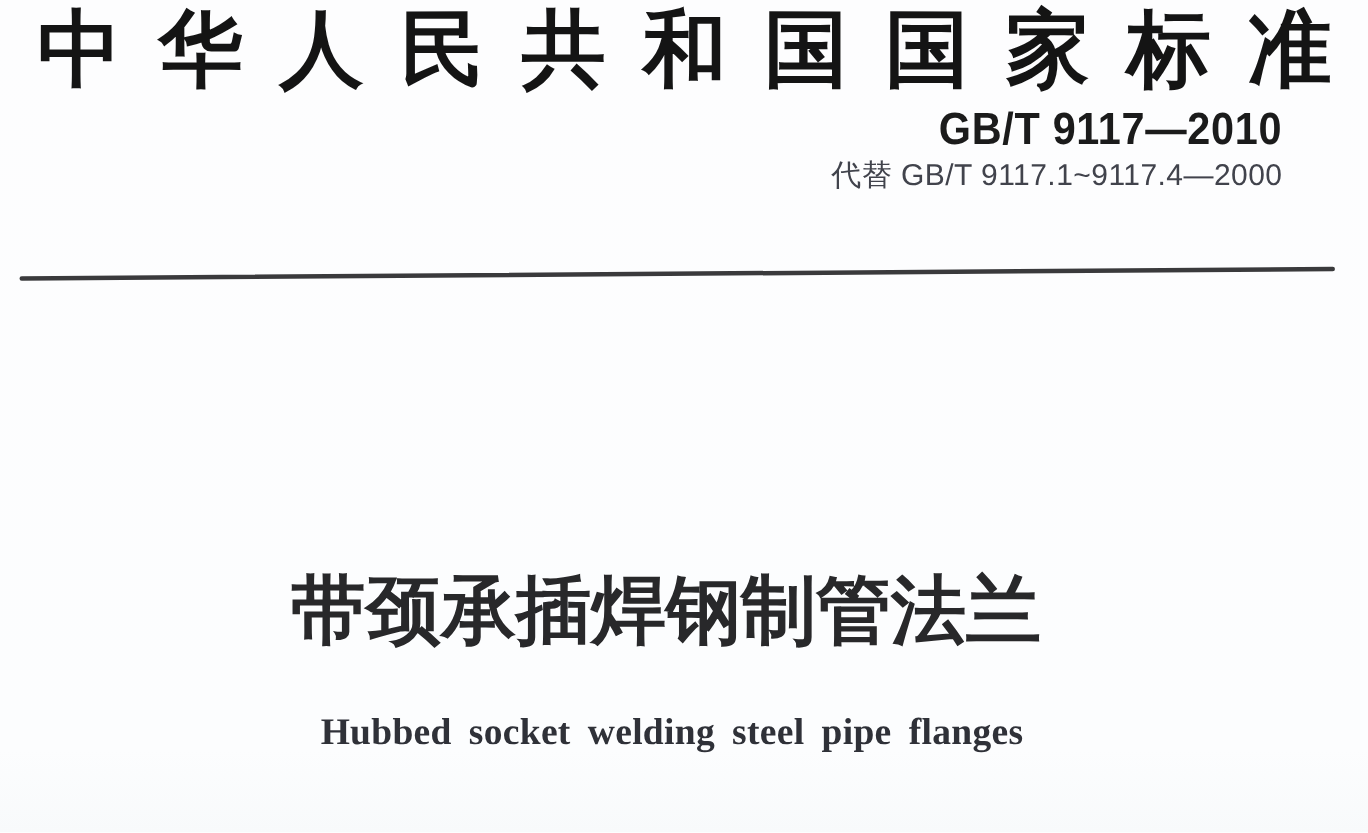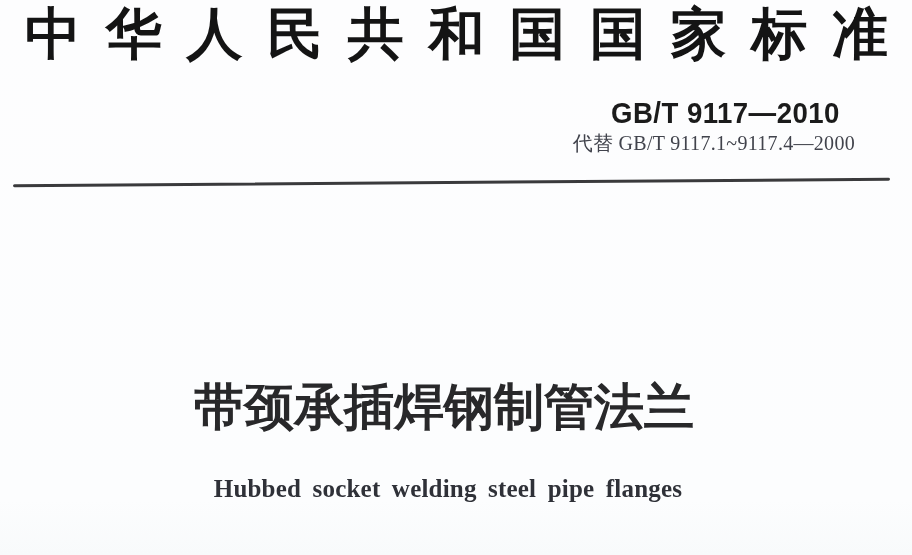--- a/index.html
+++ b/index.html
@@ -26,37 +26,37 @@
     justify-content: space-between;
     font-weight: bold;
     font-size: 56px;
     line-height: 1.0;
     color: #141414;
     font-family: "Liberation Serif", "DejaVu Serif", serif;
     white-space: nowrap;
   }
   .std-block {
     position: absolute;
-    top: 98px;
+    top: 72px;
     right: 57px;
-    text-align: center;
+    text-align: right;
   }
   .std-number {
     font-family: "Liberation Sans", "DejaVu Sans", sans-serif;
     font-weight: bold;
     font-size: 30px;
     line-height: 1.0;
     letter-spacing: 0.5px;
     color: #1b1b1b;
     transform: scaleX(0.92);
     transform-origin: 100% 50%;
   }
   .std-replaces {
     margin-top: 4px;
-    font-family: Liberation Serif, serif;
+    font-family: Liberation Sans, sans-serif;
     font-size: 20px;
     line-height: 1.1;
     letter-spacing: 0.3px;
     color: #41434c;
   }
   .rule {
     position: absolute;
     left: 13px;
     top: 181px;
     width: 877px;

